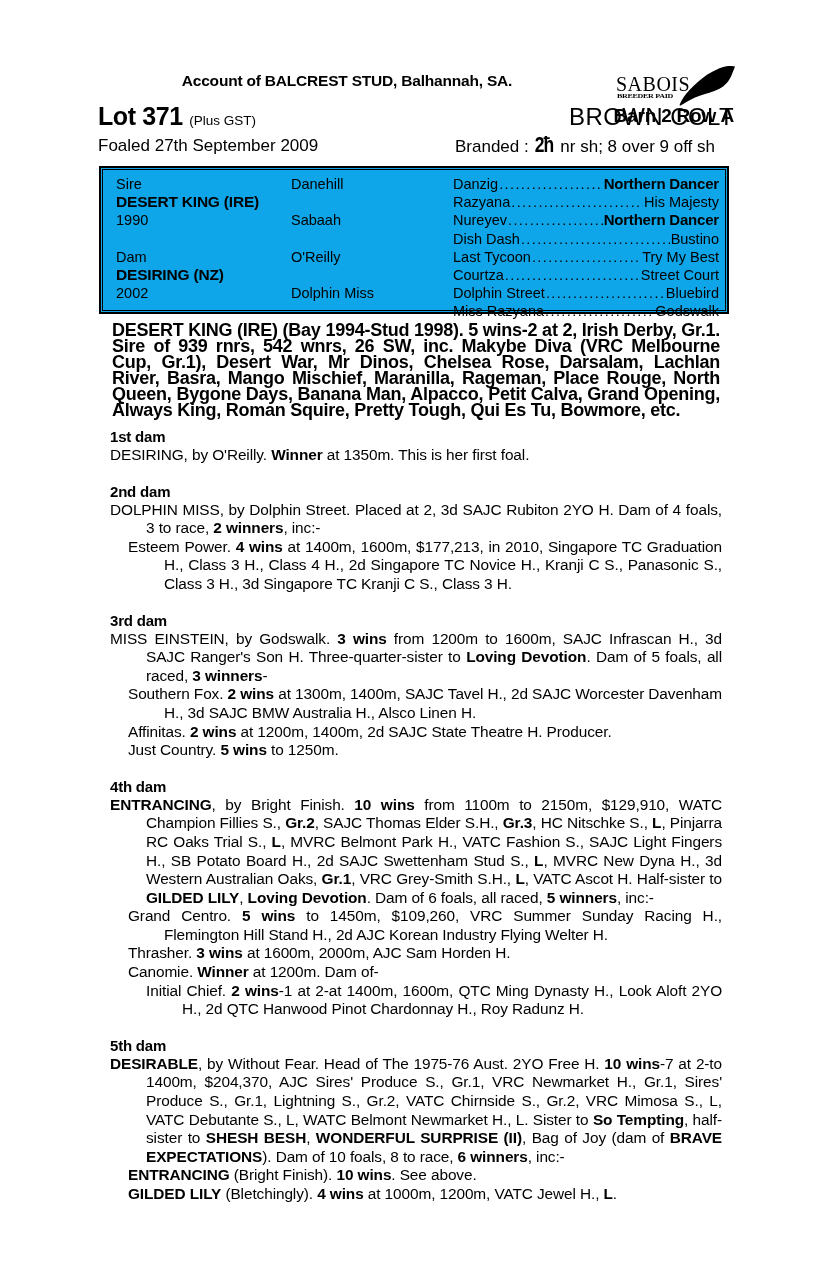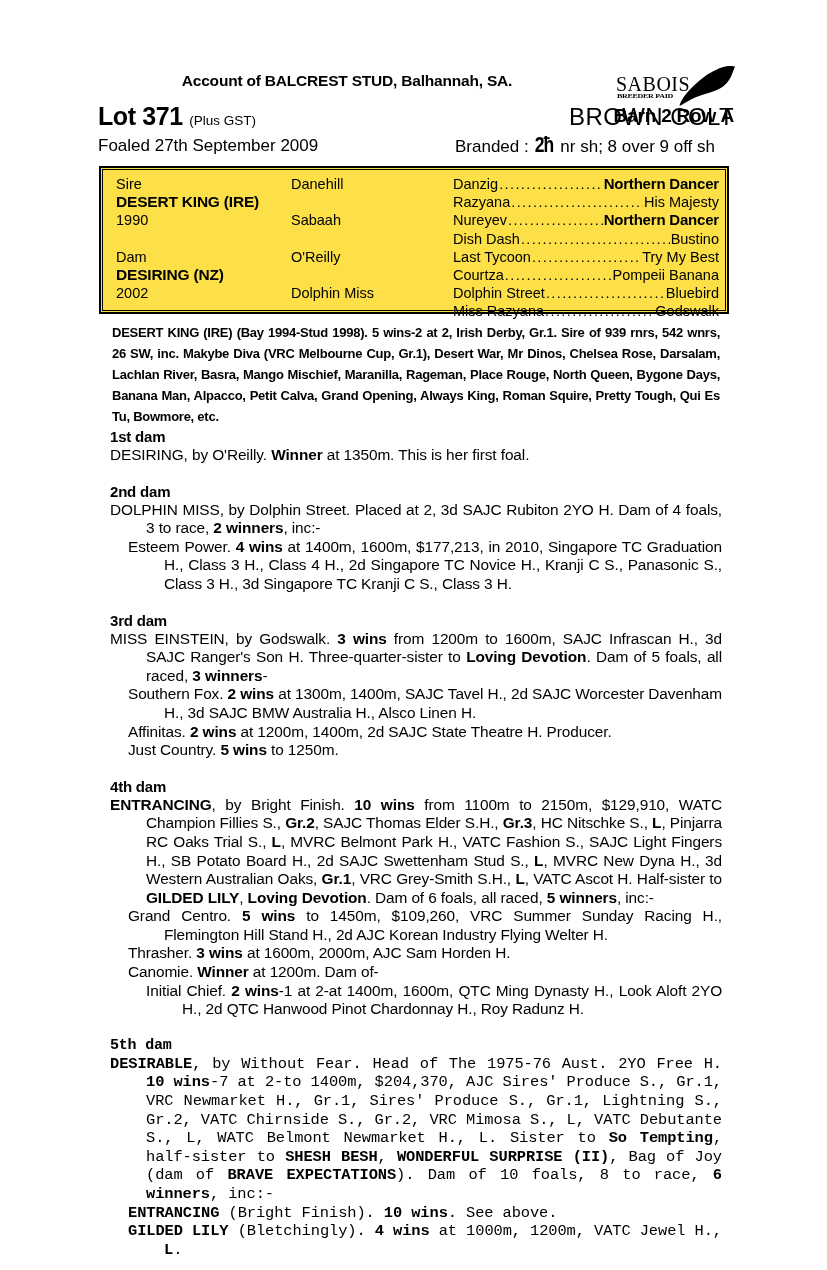--- a/index.html
+++ b/index.html
@@ -151,21 +151,21 @@
 
   
   .ped-box {
     position: absolute;
     left: 99px;
     top: 166px;
     width: 630px;
     height: 148px;
     border: 2px solid #000;
     box-sizing: border-box;
-    background: #fde047;
+    background: #0ea5e9;
   }
   .ped-inner {
     position: absolute;
     left: 1px; top: 1px; right: 1px; bottom: 1px;
     border: 1px solid #000;
     box-sizing: border-box;
   }
   .ped-col1 { position: absolute; left: 13px;  top: 5px;  width: 180px; }
   .ped-col2 { position: absolute; left: 188px; top: 5px;  width: 160px; }
   .ped-col3 { position: absolute; left: 350px; top: 5px;  width: 266px; }
@@ -200,43 +200,43 @@
   }
   .leader-val { flex: 0 0 auto; }
   .leader-val.bold { font-weight: bold; font-size: 15px; letter-spacing: -0.2px; }
 
   
   .sire-summary {
     position: absolute;
     left: 112px;
     top: 322px;
     width: 608px;
-    font-size: 13px;
-    font-weight: bold;
-    line-height: 21px;
+    font-size: 18px;
+    font-weight: bold;
+    line-height: 16px;
     text-align: justify;
     letter-spacing: -0.25px;
   }
 
   
   .dams {
     position: absolute;
     left: 110px;
     top: 428px;
     width: 612px;
   }
   .dam-head {
     font-size: 15px;
     font-weight: bold;
     letter-spacing: -0.2px;
     margin-top: 0;
     margin-bottom: 1px;
   }
   .dam-block { margin-bottom: 18px; }
-  .dam-block:last-child { margin-bottom: 0; font-family: Liberation Mono, monospace; }
+  .dam-block:last-child { margin-bottom: 0; }
 
   .p0, .p1, .p2 {
     font-size: 15.4px;
     line-height: 18.6px;
     text-align: justify;
     text-justify: inter-word;
     letter-spacing: -0.1px;
   }
   
   .p0 { padding-left: 0;  text-indent: 0; }
@@ -329,21 +329,21 @@
             <span class="leader-val">Bustino</span>
           </div>
           <div class="leader-row">
             <span class="leader-name">Last Tycoon</span>
             <span class="leader-dots">......................................................................</span>
             <span class="leader-val">Try My Best</span>
           </div>
           <div class="leader-row">
             <span class="leader-name">Courtza</span>
             <span class="leader-dots">......................................................................</span>
-            <span class="leader-val">Pompeii Banana</span>
+            <span class="leader-val">Street Court</span>
           </div>
           <div class="leader-row">
             <span class="leader-name">Dolphin Street</span>
             <span class="leader-dots">......................................................................</span>
             <span class="leader-val">Bluebird</span>
           </div>
           <div class="leader-row">
             <span class="leader-name">Miss Razyana</span>
             <span class="leader-dots">......................................................................</span>
             <span class="leader-val">Godswalk</span>

